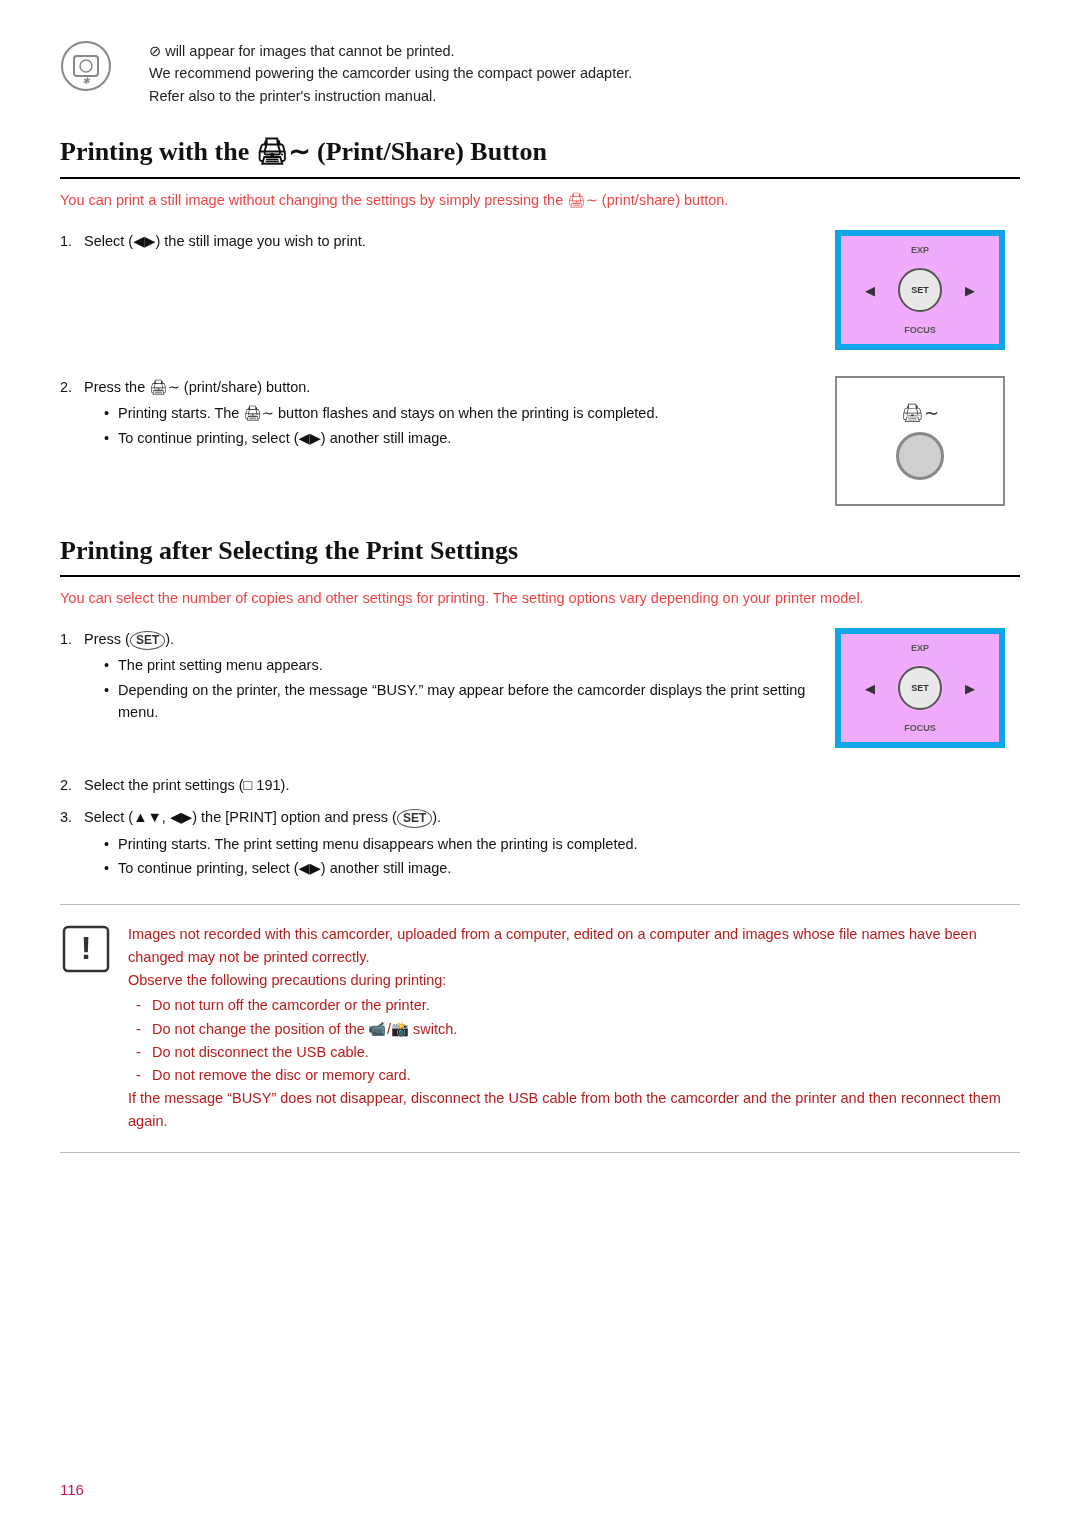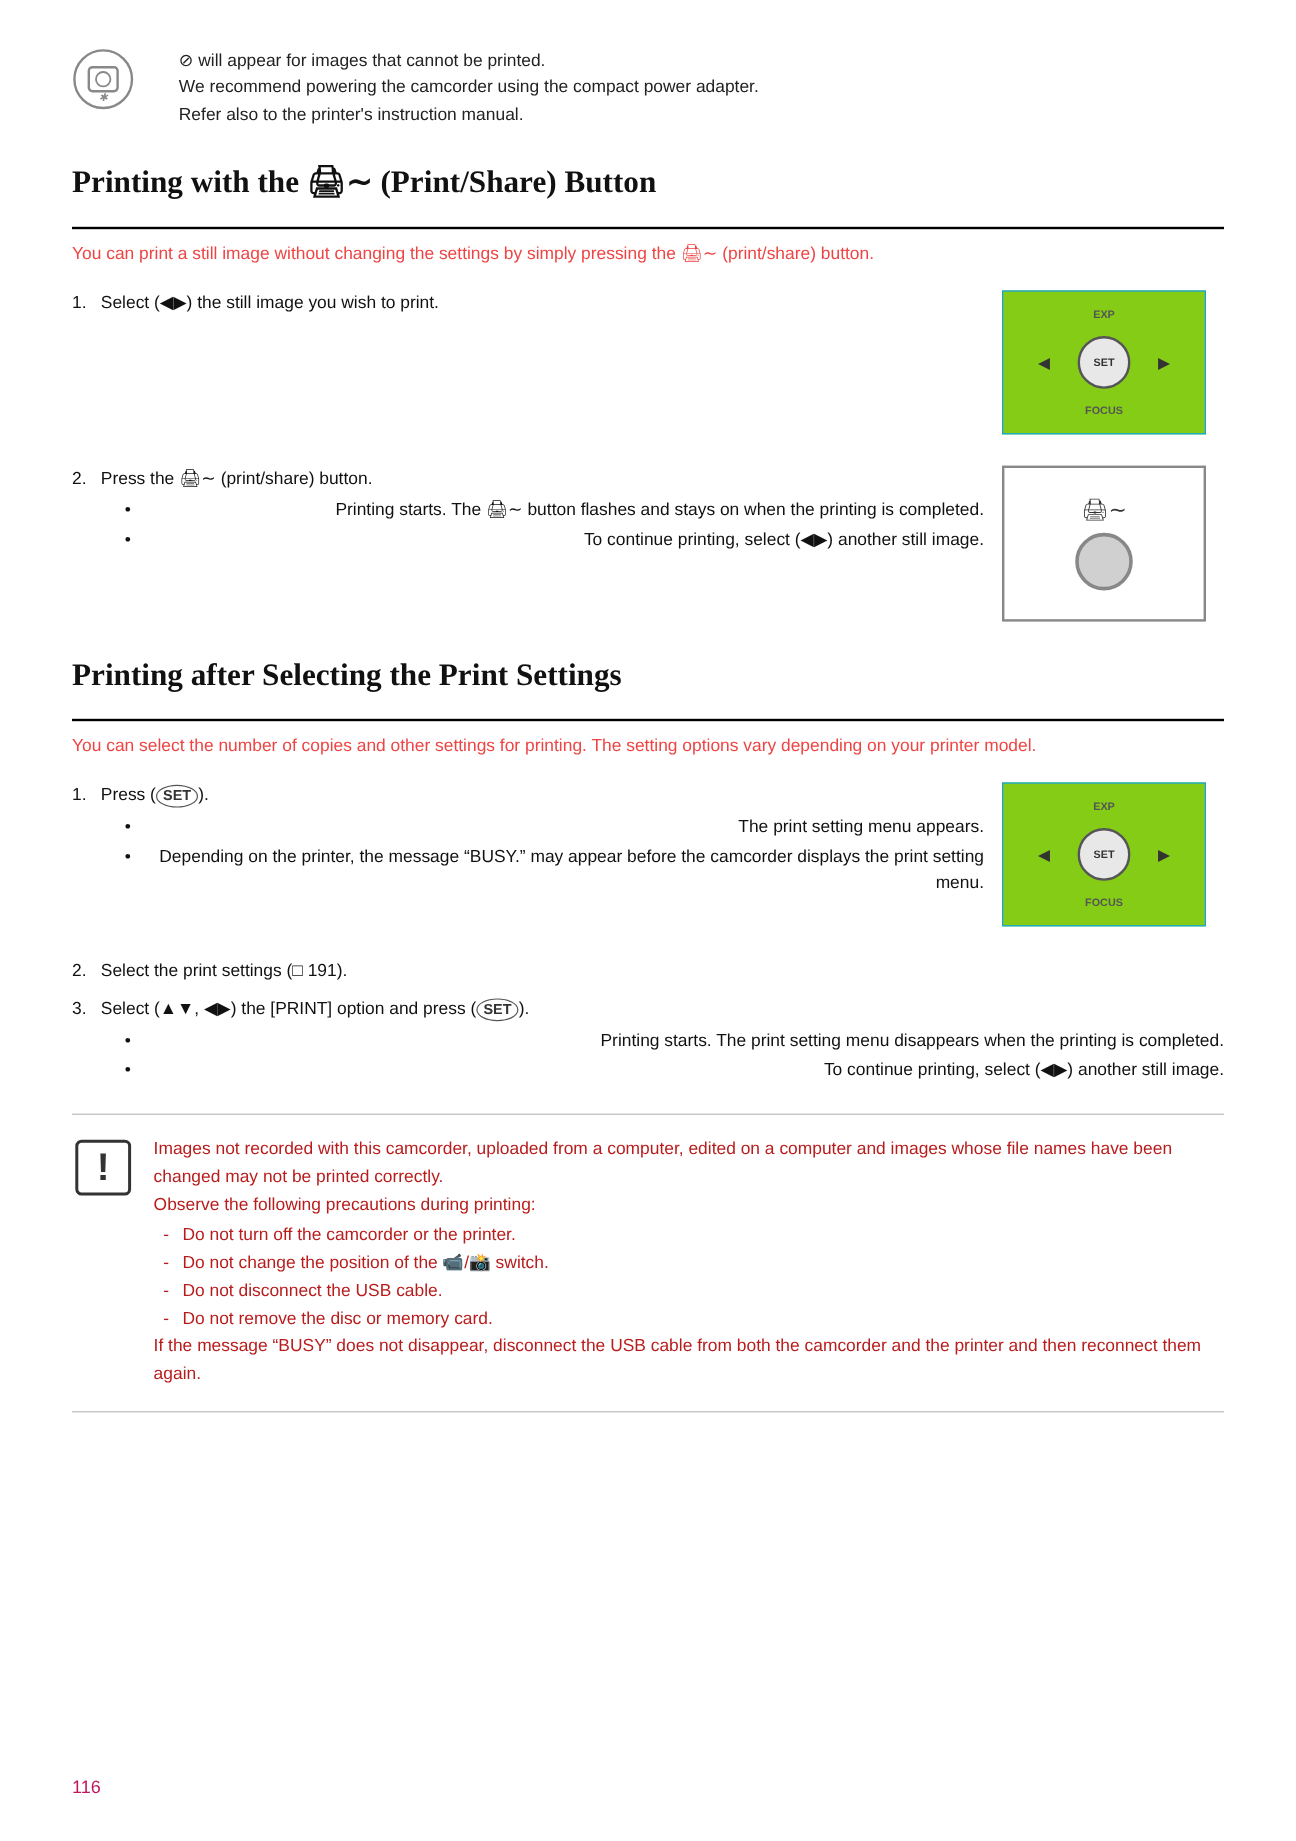--- a/index.html
+++ b/index.html
@@ -31,21 +31,21 @@
       color: #222;
       margin-left: 21px;
     }
 
     
     .section-heading {
       font-size: 26px;
       font-weight: bold;
       font-family: Georgia, 'Times New Roman', serif;
       border-bottom: 2px solid #000;
-      padding-bottom: 20px;
+      padding-bottom: 8px;
       margin-bottom: 10px;
       line-height: 1.3;
     }
 
     .section-intro {
       font-size: 14.5px;
       line-height: 1.55;
       margin-bottom: 18px;
       color: #ef4444;
     }
@@ -62,21 +62,20 @@
       font-size: 14.5px;
     }
     .step-content {
       flex: 1;
     }
 
     .bullet-list {
       list-style: none;
       padding-left: 20px;
       margin-top: 4px;
-      text-align: right;
     }
     .bullet-list li {
       position: relative;
       padding-left: 14px;
       font-size: 14.5px;
       line-height: 1.55;
       margin-bottom: 2px;
     }
     .bullet-list li::before {
       content: '•';
@@ -99,25 +98,25 @@
       display: flex;
       flex-direction: column;
       align-items: center;
       flex-shrink: 0;
     }
 
     
     .dpad-container {
       width: 170px;
       height: 120px;
-      border: 1px solid #0ea5e9;
+      border: 6px solid #0ea5e9;
       display: flex;
       align-items: center;
       justify-content: center;
-      background: #84cc16;
+      background: #f0abfc;
       margin-bottom: 8px;
       position: relative;
     }
     .dpad {
       position: relative;
       width: 110px;
       height: 90px;
     }
     .dpad-center {
       position: absolute;

